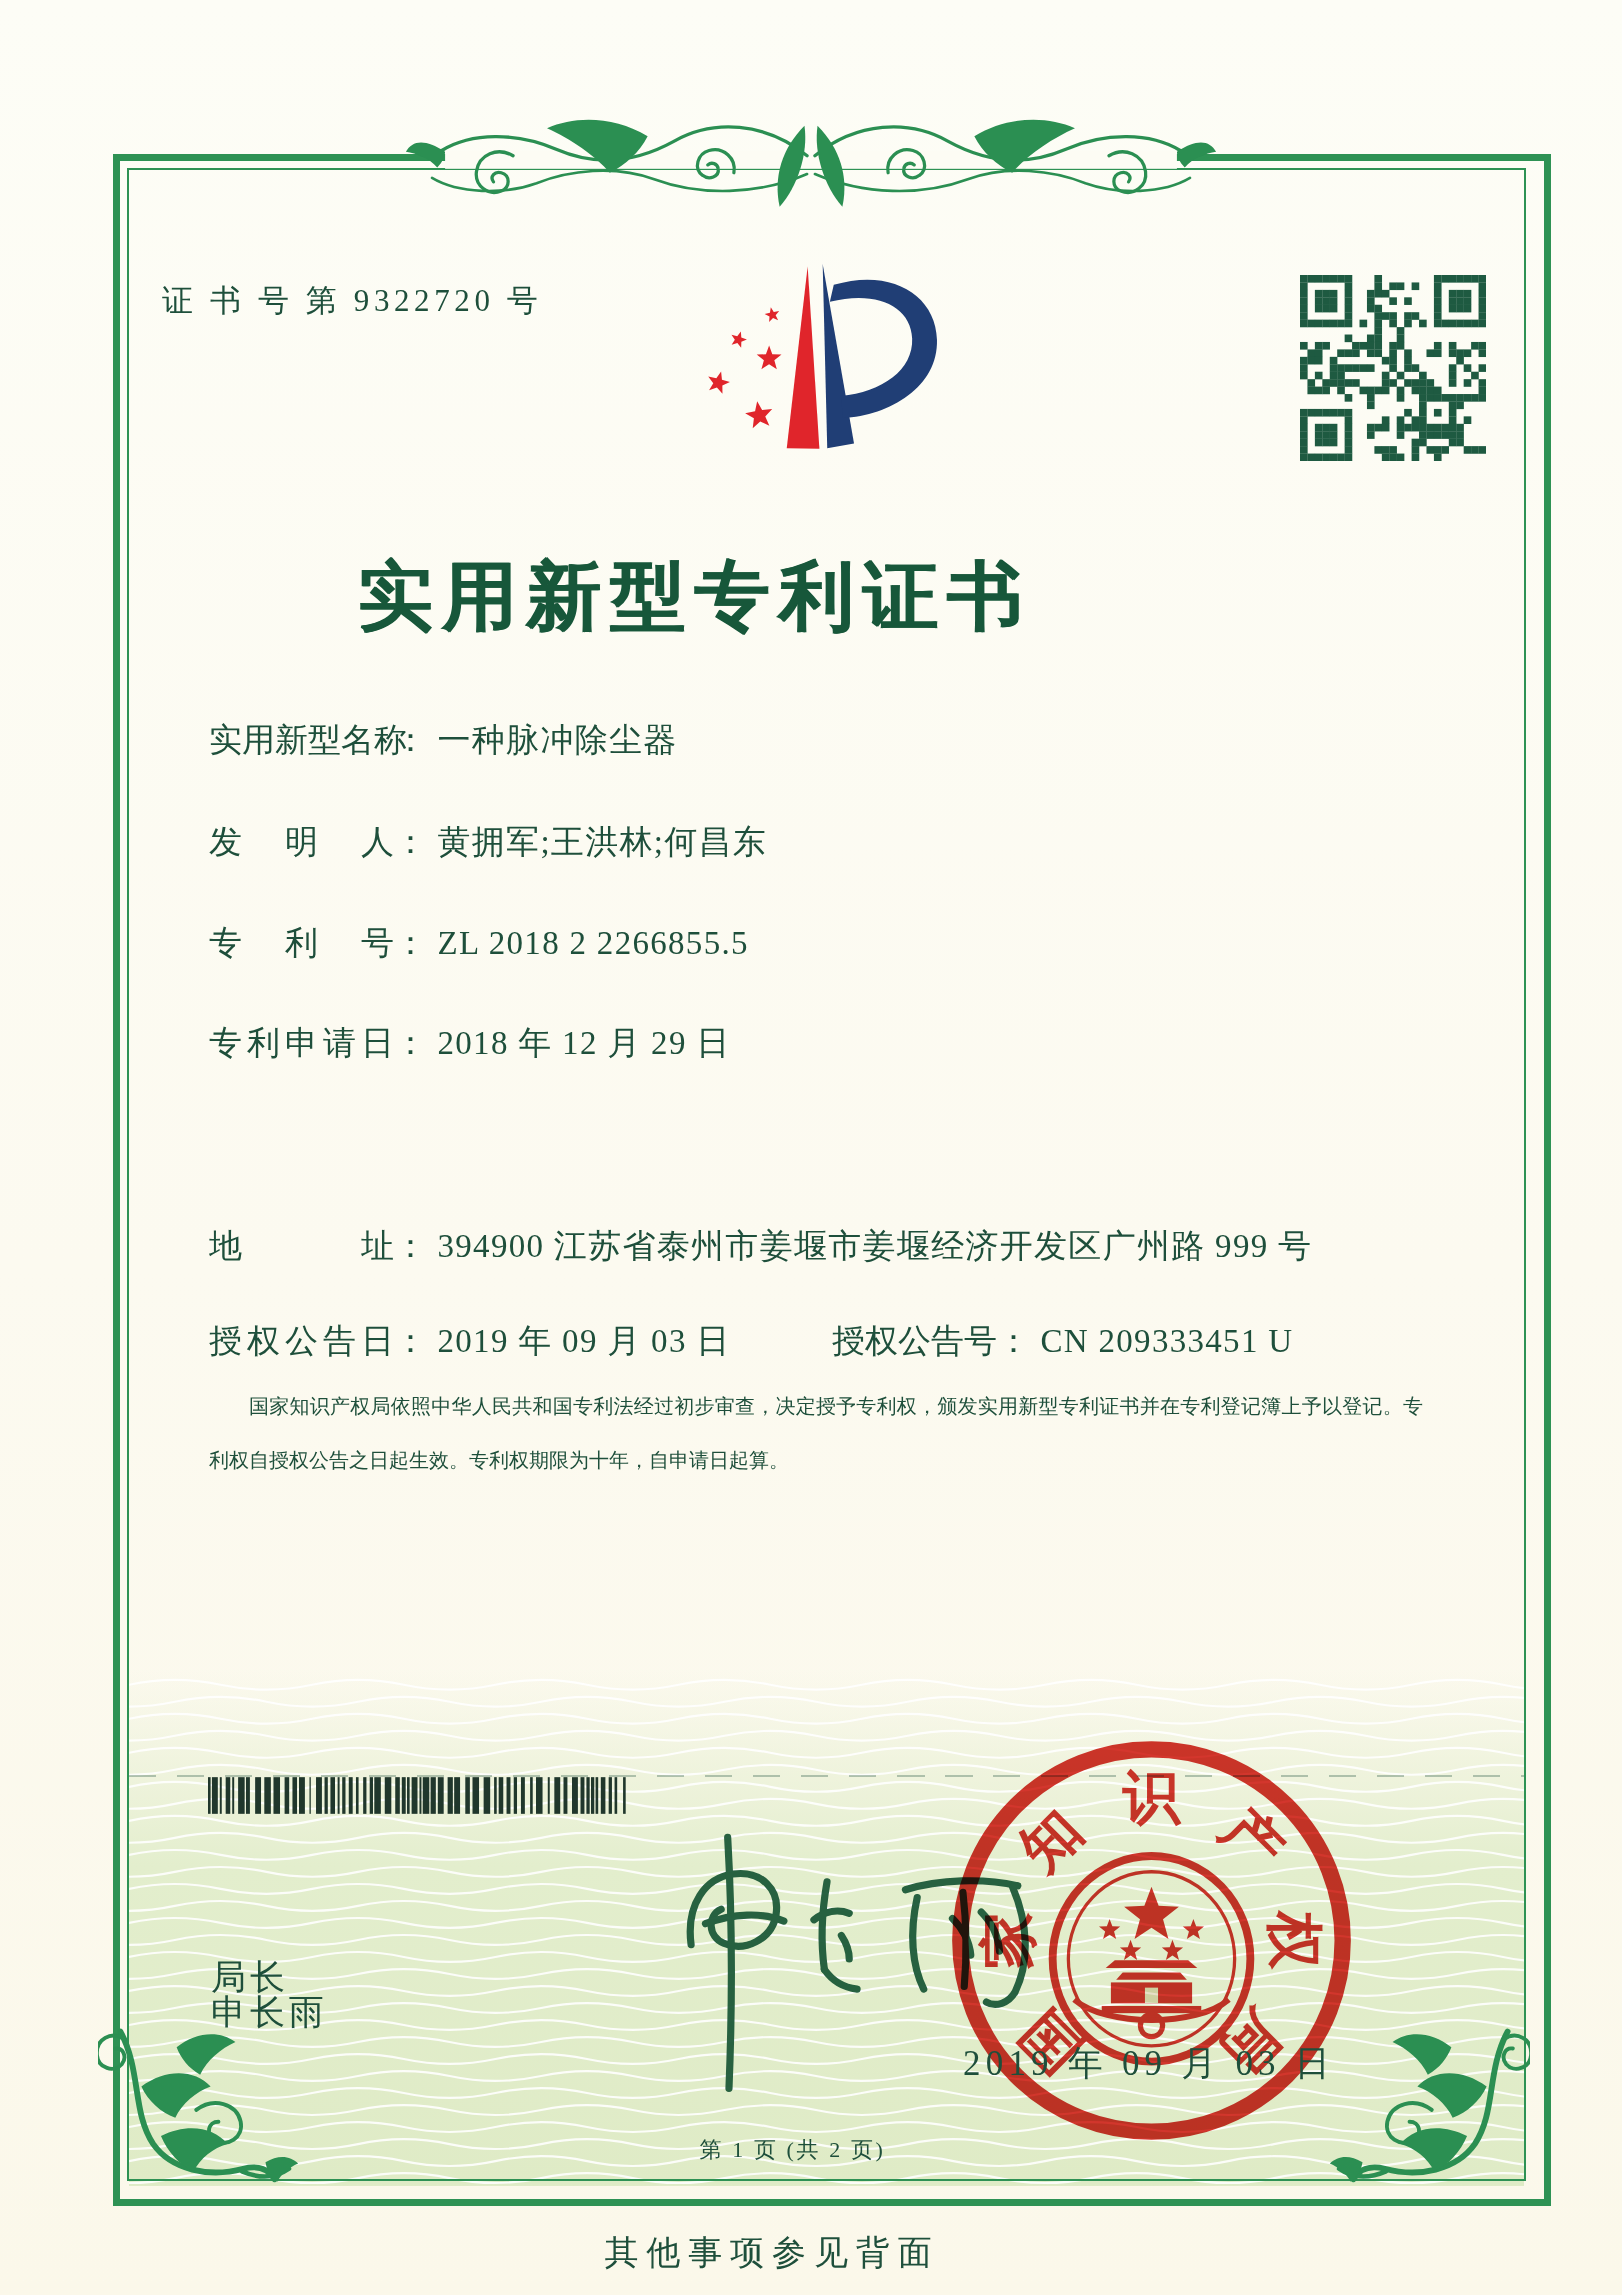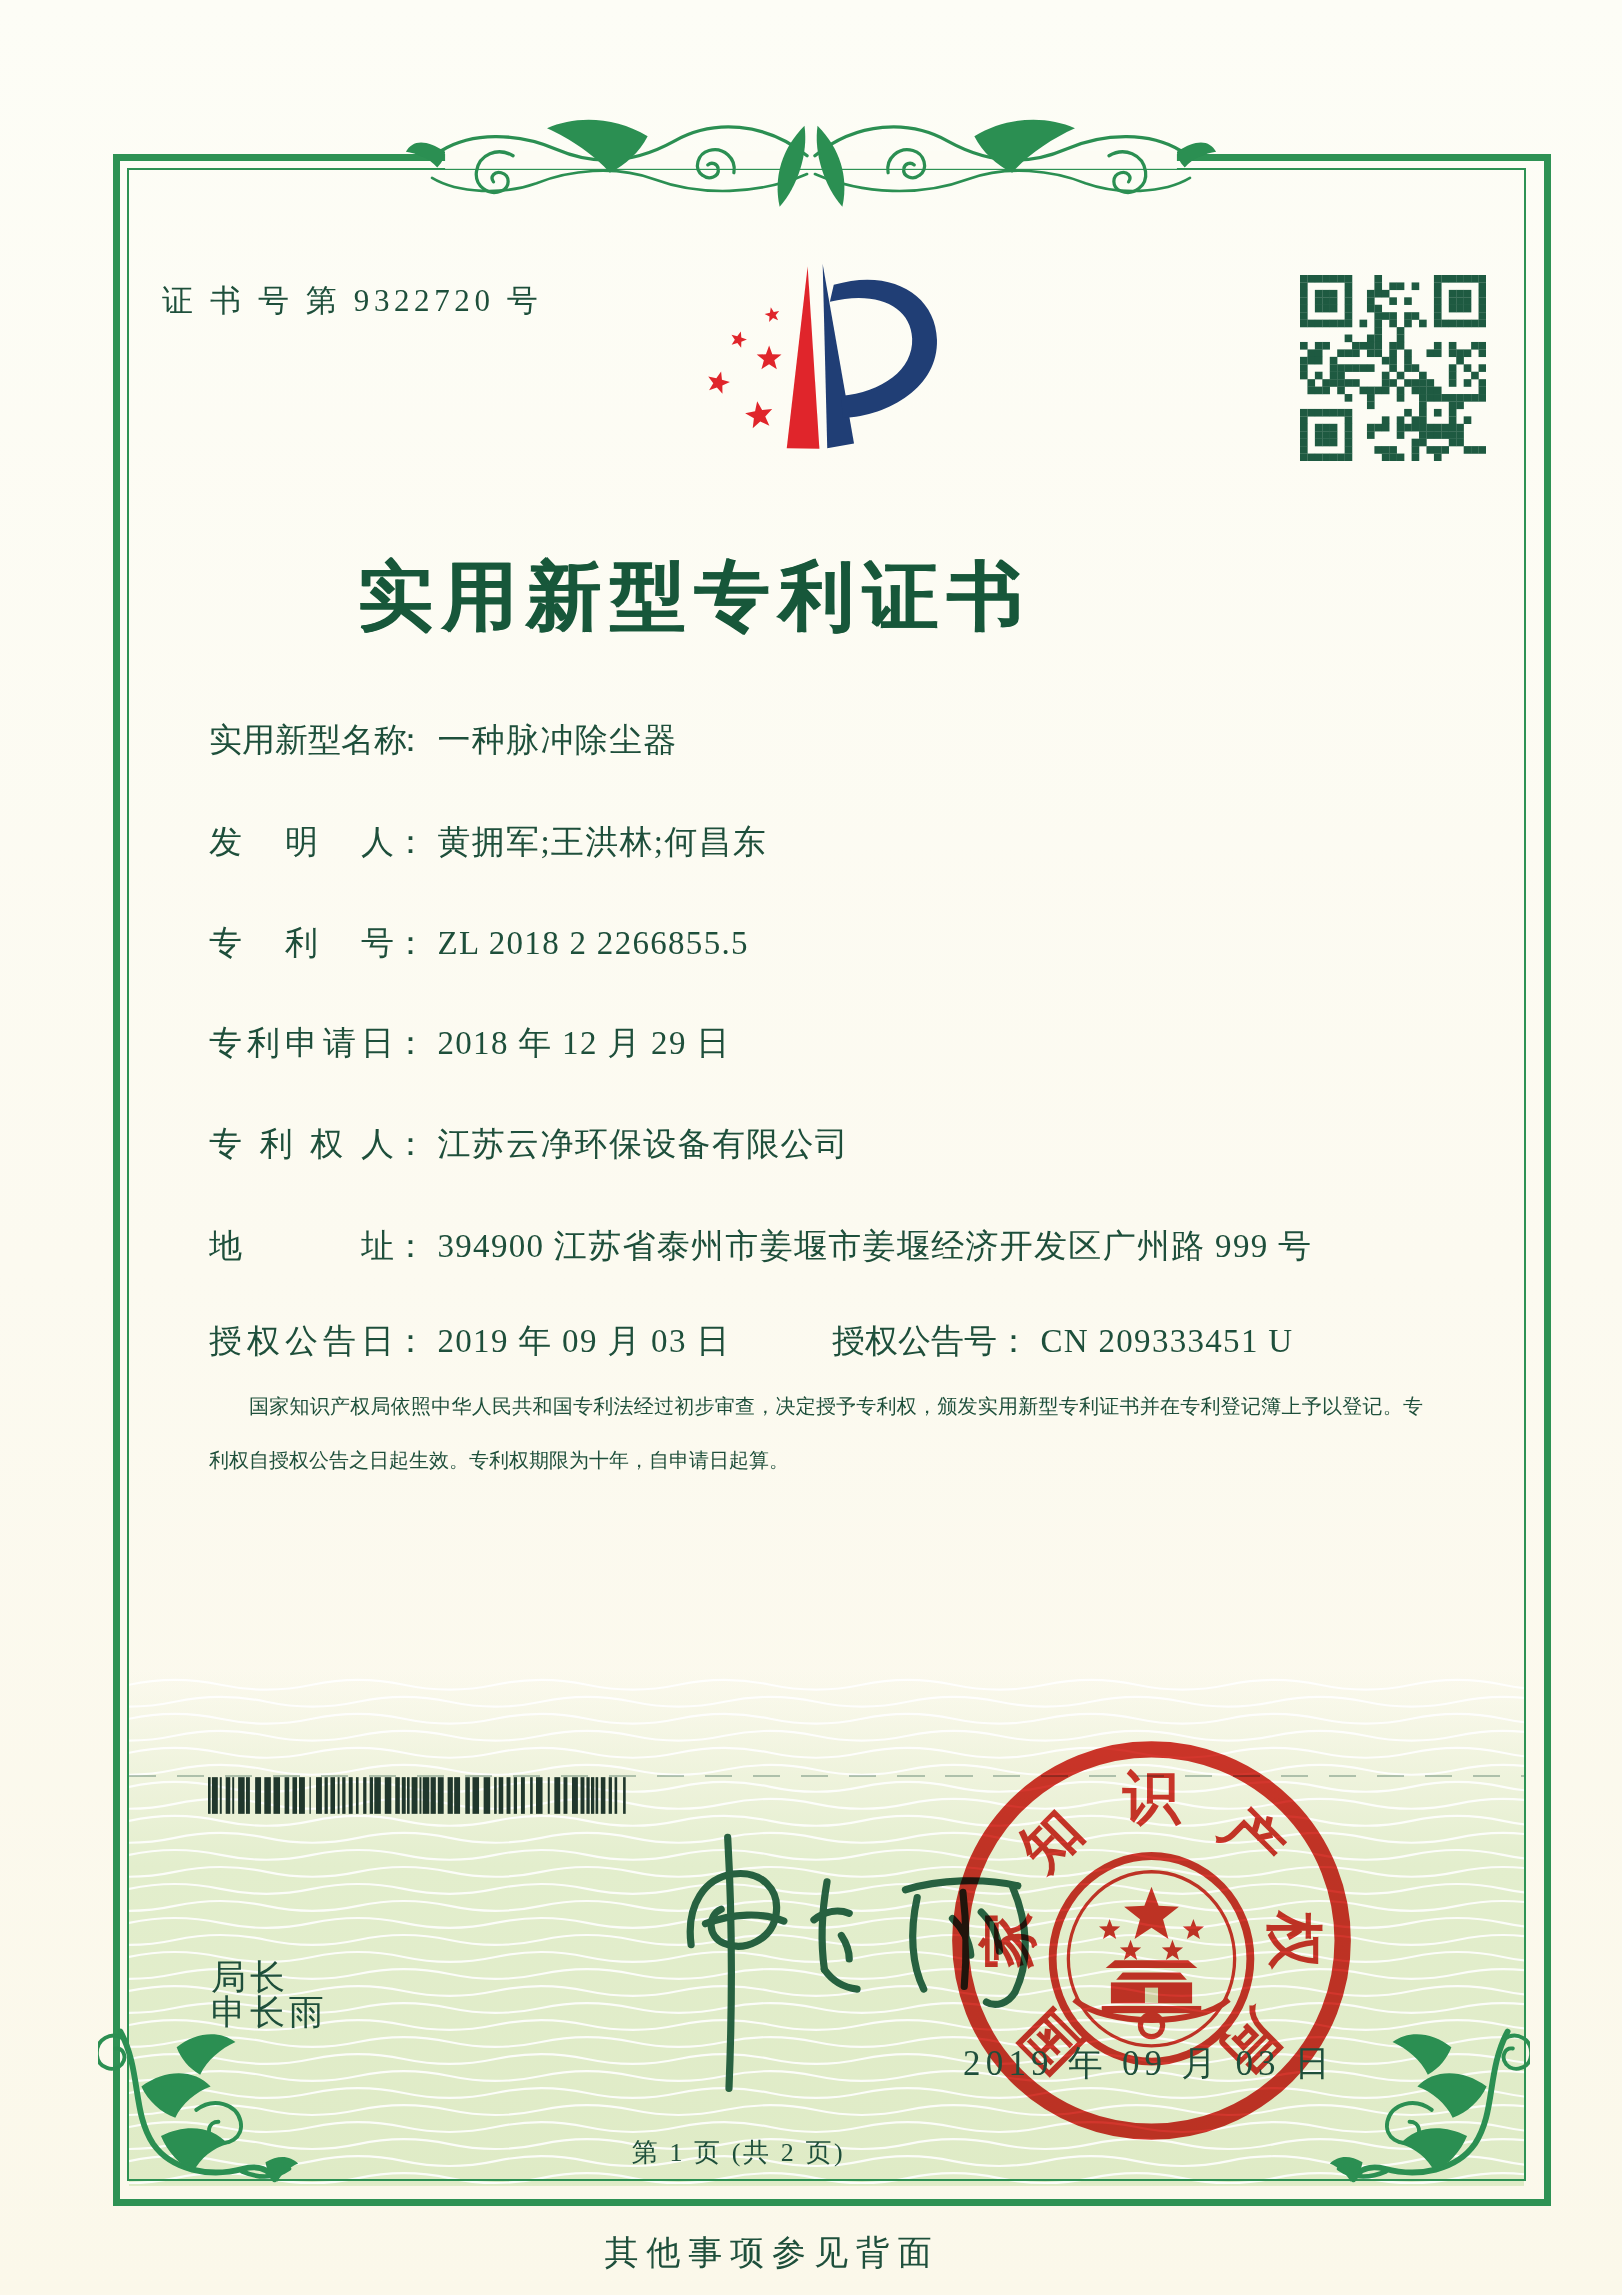--- a/index.html
+++ b/index.html
@@ -23,21 +23,21 @@
   #paragraphs p{margin:0;font-size:20px;line-height:54px;color:var(--text_green);text-indent:2em;text-align:justify;}
   #waves{left:129px;top:1669px;z-index:1;}
   #scan-line{left:129px;top:1775px;width:1395px;height:2px;z-index:2;opacity:.38;
     background:repeating-linear-gradient(90deg,rgba(25,75,55,.8) 0 27.5px,transparent 27.5px 48px);}
   #barcode{left:208px;top:1777px;z-index:3;}
   #director-label{left:211px;top:1930px;font-size:35px;color:var(--text_green);z-index:3;letter-spacing:3.9px;margin-top:24px;}
   #director-name{left:211px;top:1989px;font-size:35px;color:var(--text_green);z-index:3;letter-spacing:3.9px;}
   #signature{left:628px;top:1827px;z-index:4;}
   #seal{left:942px;top:1731px;z-index:4;opacity:.93;mix-blend-mode:multiply;}
   #seal-date{left:946px;top:2040px;width:406px;text-align:center;font-size:35px;color:var(--text_green);letter-spacing:5.2px;z-index:5;}
-  #page-info{left:542px;top:2135px;width:393px;text-align:center;font-size:26px;color:var(--text_green);letter-spacing:2.6px;z-index:6;}
+  #page-info{left:596px;top:2135px;width:393px;text-align:center;font-size:22px;color:var(--text_green);letter-spacing:2.6px;z-index:6;}
   #back-note{left:0;top:2230px;width:1544px;text-align:center;font-size:34px;color:var(--text_green);letter-spacing:7.9px;z-index:3;}
   #top-ornament{left:404px;top:110px;z-index:6;}
   #corner-bl{left:98px;top:2008px;z-index:6;}
   #corner-br{left:1327px;top:2008px;z-index:6;transform:scaleX(-1);}
   #logo{left:694px;top:260px;z-index:3;}
   #qr{left:1300px;top:275px;z-index:3;}
   svg{display:block;}
 </style>
 </head>
 <body>
@@ -420,23 +420,20 @@
   </div>
   <div class="abs frow" style="top:820px">
     <span class="flabel">发明人</span><span class="fcolon">：</span><span class="fvalue">黄拥军;王洪林;何昌东</span>
   </div>
   <div class="abs frow" style="top:921px">
     <span class="flabel">专利号</span><span class="fcolon">：</span><span class="fvalue">ZL 2018 2 2266855.5</span>
   </div>
   <div class="abs frow" style="top:1021px">
     <span class="flabel">专利申请日</span><span class="fcolon">：</span><span class="fvalue">2018 年 12 月 29 日</span>
   </div>
-  <div class="abs frow" style="top:1122px">
-    <span class="flabel">专利权人</span><span class="fcolon">：</span><span class="fvalue">江苏云净环保设备有限公司</span>
-  </div>
   <div class="abs frow" style="top:1224px">
     <span class="flabel">地址</span><span class="fcolon">：</span><span class="fvalue">394900 江苏省泰州市姜堰市姜堰经济开发区广州路 999 号</span>
   </div>
 
   <div id="grant-row" class="abs frow" style="top:1319px">
     <span>
       <span class="flabel">授权公告日</span><span class="fcolon">：</span><span class="fvalue">2019 年 09 月 03 日</span>
     </span>
     <span class="pair2">
       <span>授权公告号</span><span class="fcolon">：</span><span class="fvalue">CN 209333451 U</span>

